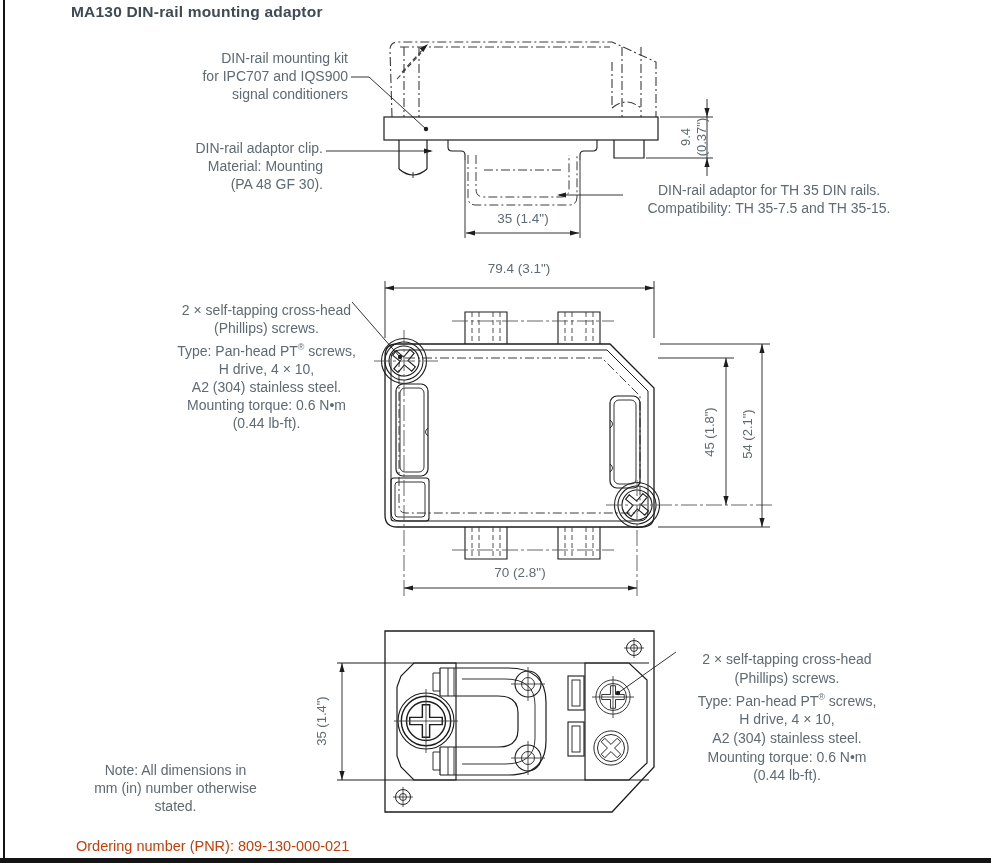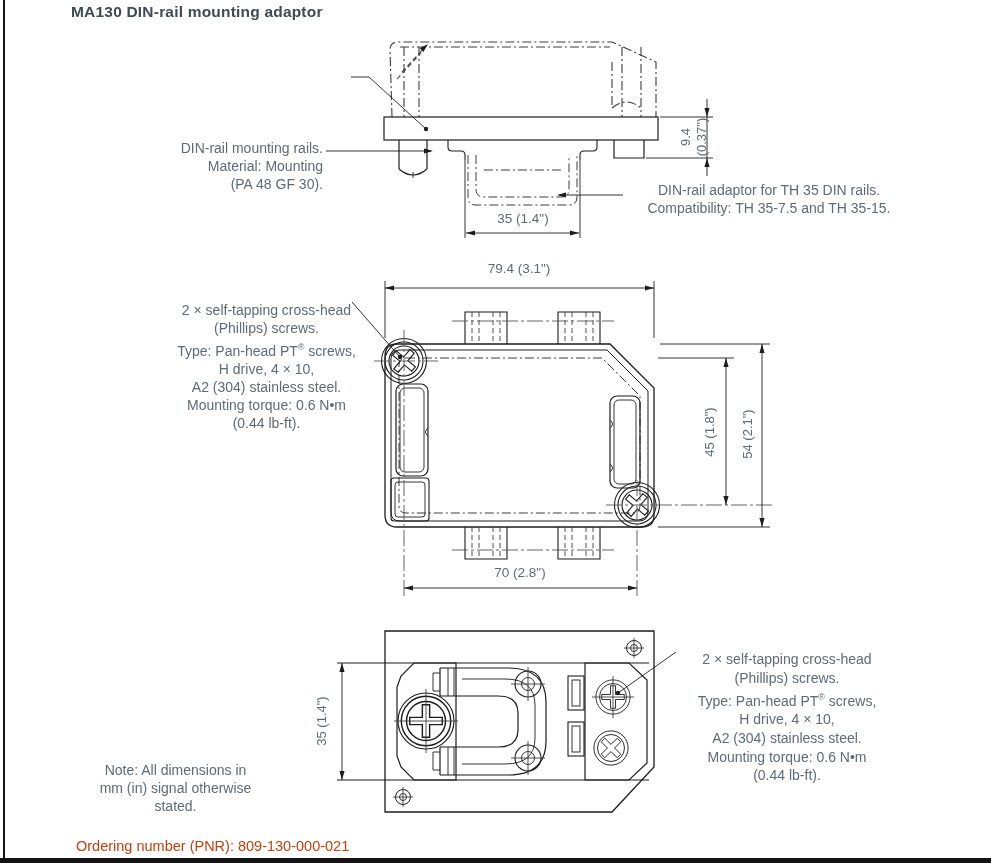--- a/index.html
+++ b/index.html
@@ -280,23 +280,28 @@
         <path class="solid thin" d="M 342 663 L 342 780"></path>
         <polygon class="arrow" points="342,663 339.4,672 344.6,672"></polygon>
         <polygon class="arrow" points="342,780 339.4,771 344.6,771"></polygon>
       </g>
 
       <path class="solid thin" d="M 676 652 L 618 693"></path>
       <circle class="arrow" cx="618" cy="693" r="2.2"></circle>
     </g>
   </svg>
 
+  <div class="lbl r" style="left:150px;top:49px;width:198px">
+    <div>DIN-rail mounting kit</div>
+    <div>for IPC707 and IQS900</div>
+    <div>signal conditioners</div>
+  </div>
 
   <div class="lbl r" style="left:125px;top:139px;width:198px">
-    <div>DIN-rail mounting rails.</div>
+    <div>DIN-rail adaptor clip.</div>
     <div>Material: Mounting</div>
     <div>(PA 48 GF 30).</div>
   </div>
 
   <div class="lbl" style="left:624px;top:181px;width:290px">
     <div>DIN-rail adaptor for TH 35 DIN rails.</div>
     <div>Compatibility: TH 35-7.5 and TH 35-15.</div>
   </div>
 
   <div class="lbl" style="left:159px;top:301px;width:215px;line-height:18.3px">
@@ -314,21 +319,21 @@
     <div>(Phillips) screws.</div>
     <div><span>Type: Pan-head PT</span><sup>®</sup><span> screws,</span></div>
     <div>H drive, 4 × 10,</div>
     <div>A2 (304) stainless steel.</div>
     <div>Mounting torque: 0.6 N•m</div>
     <div>(0.44 lb-ft).</div>
   </div>
 
   <div class="lbl c" style="left:93px;top:761px;width:165px">
     <div>Note: All dimensions in</div>
-    <div>mm (in) signal otherwise</div>
+    <div>mm (in) number otherwise</div>
     <div>stated.</div>
   </div>
 
   <div class="dim" style="left:467px;top:211px;width:112px">35 (1.4")</div>
 
   <div class="dim-rot" style="left:663px;top:120px;width:64px;height:34px">
     <div>9.4</div>
     <div>(0.37")</div>
   </div>
 

